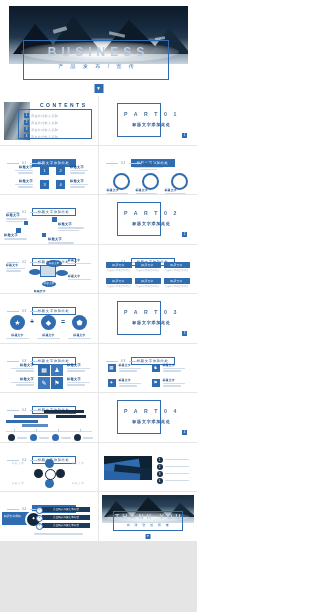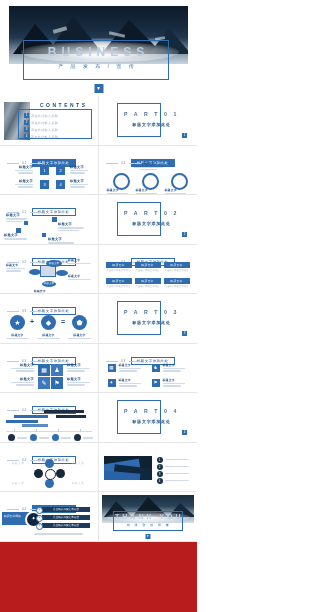--- a/index.html
+++ b/index.html
@@ -1,17 +1,17 @@
 <!DOCTYPE html>
 <html><head>
 <meta charset="utf-8">
 <style>
   html,body{margin:0;padding:0;background:#ffffff;}
   body{width:197px;height:612px;overflow:hidden;font-family:"Liberation Sans",sans-serif;color:#333;}
-  .page{width:197px;height:612px;position:relative;background:#b91c1c;}
+  .page{width:197px;height:612px;position:relative;background:#e5e5e5;}
 
   
   .slide{position:relative;background:#fff;overflow:hidden;box-sizing:border-box;}
   .grid{display:flex;flex-wrap:wrap;width:197px;}
   .cell{width:98.5px;height:49.5px;box-sizing:border-box;border-right:1px solid #e6e6e6;border-bottom:1px solid #e6e6e6;position:relative;overflow:hidden;background:#fff;}
   .cell:nth-child(2n){border-right:none;}
 
   
   .cover{width:197px;height:96px;position:relative;background:#fff;padding:6px 9px 0 9px;box-sizing:border-box;}
   .cover-photo{position:relative;width:179px;height:58px;overflow:hidden;

